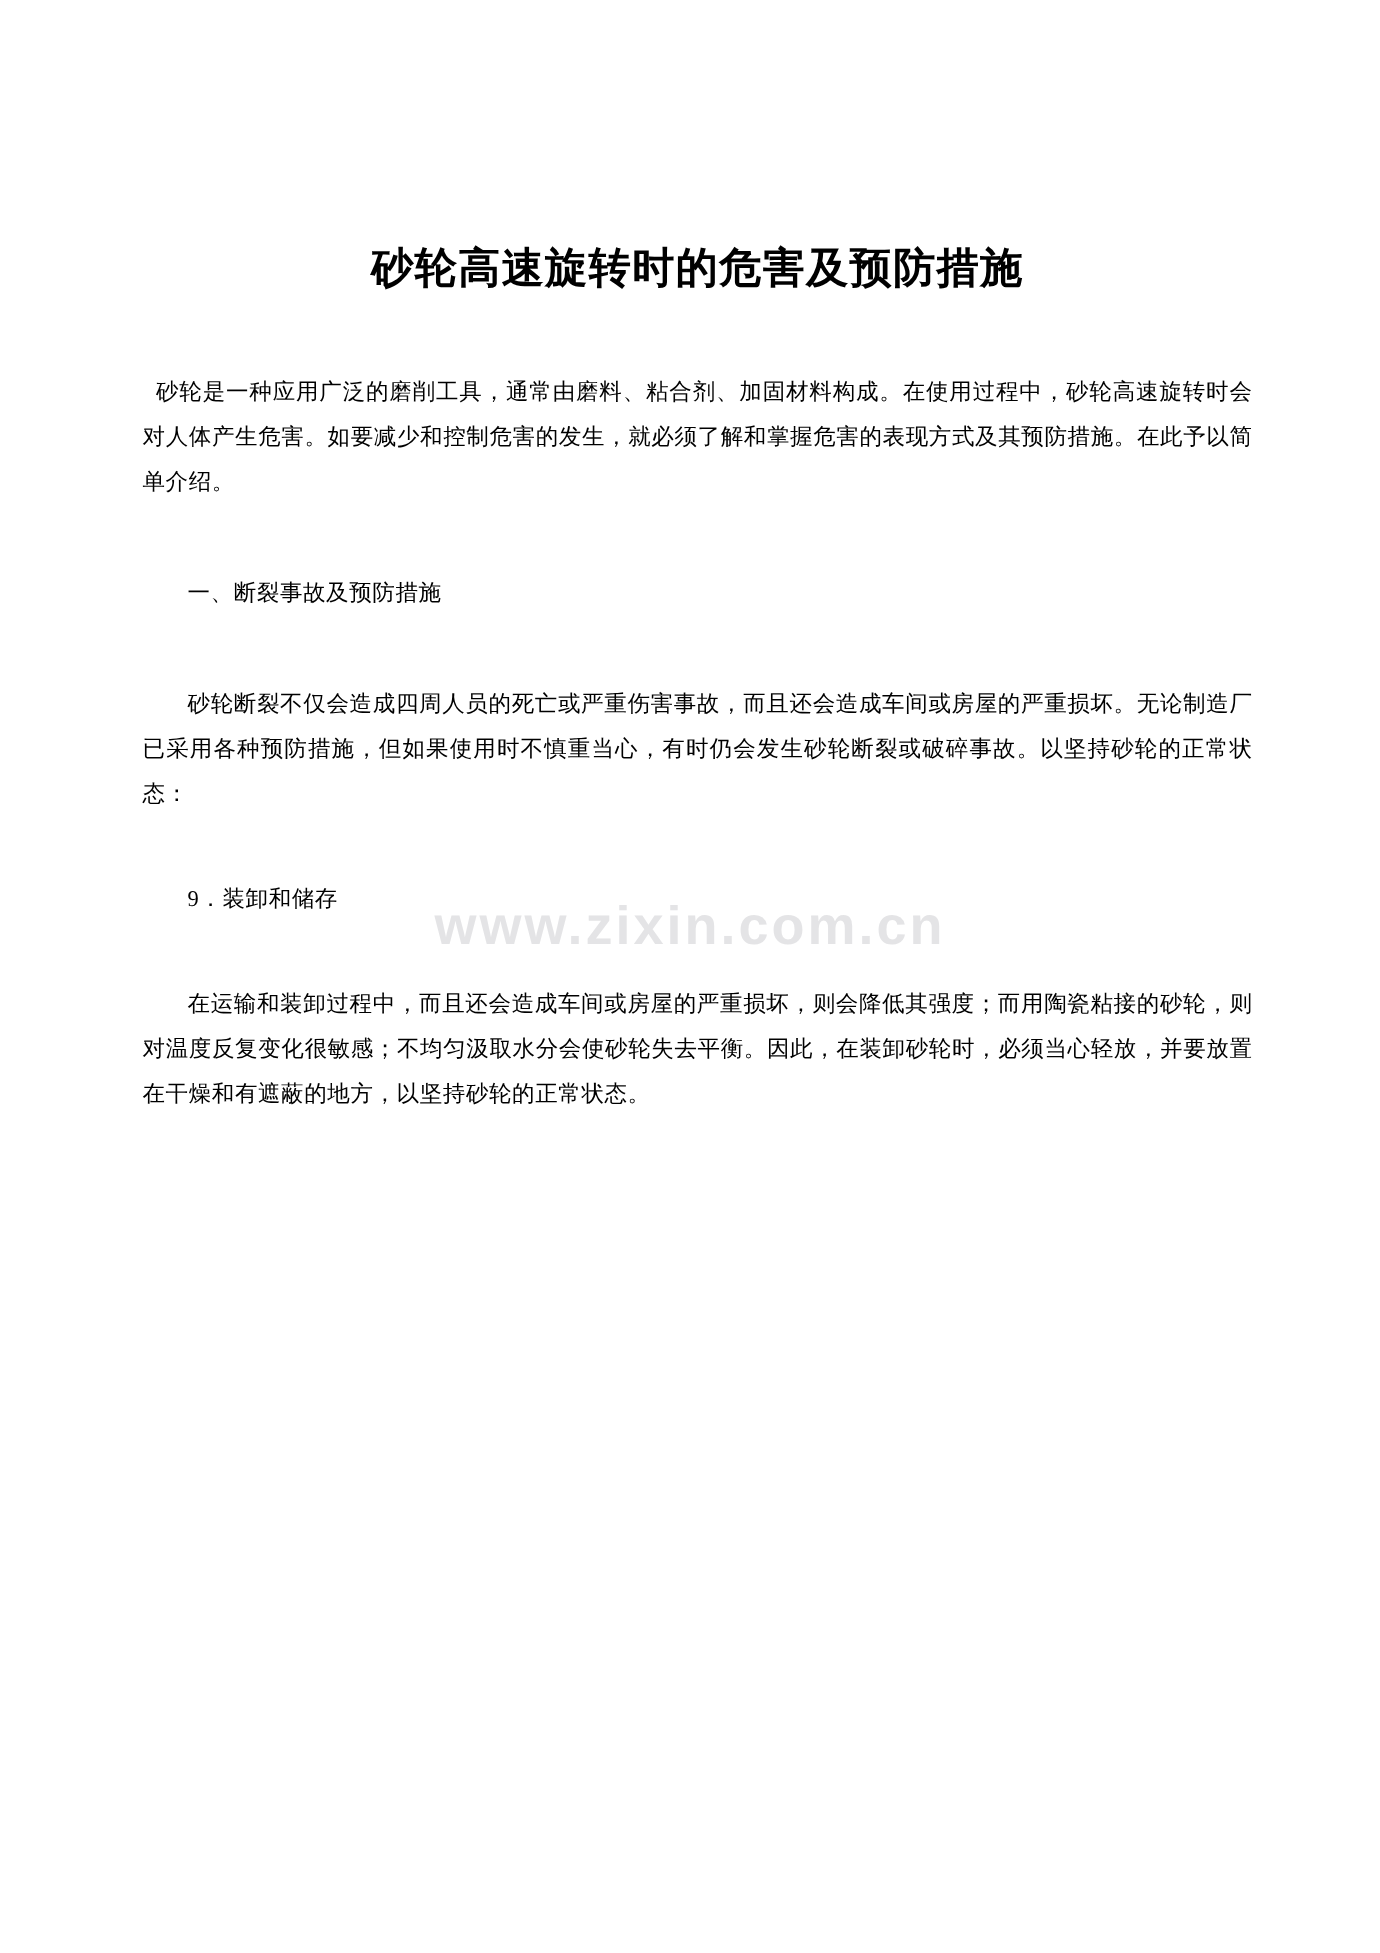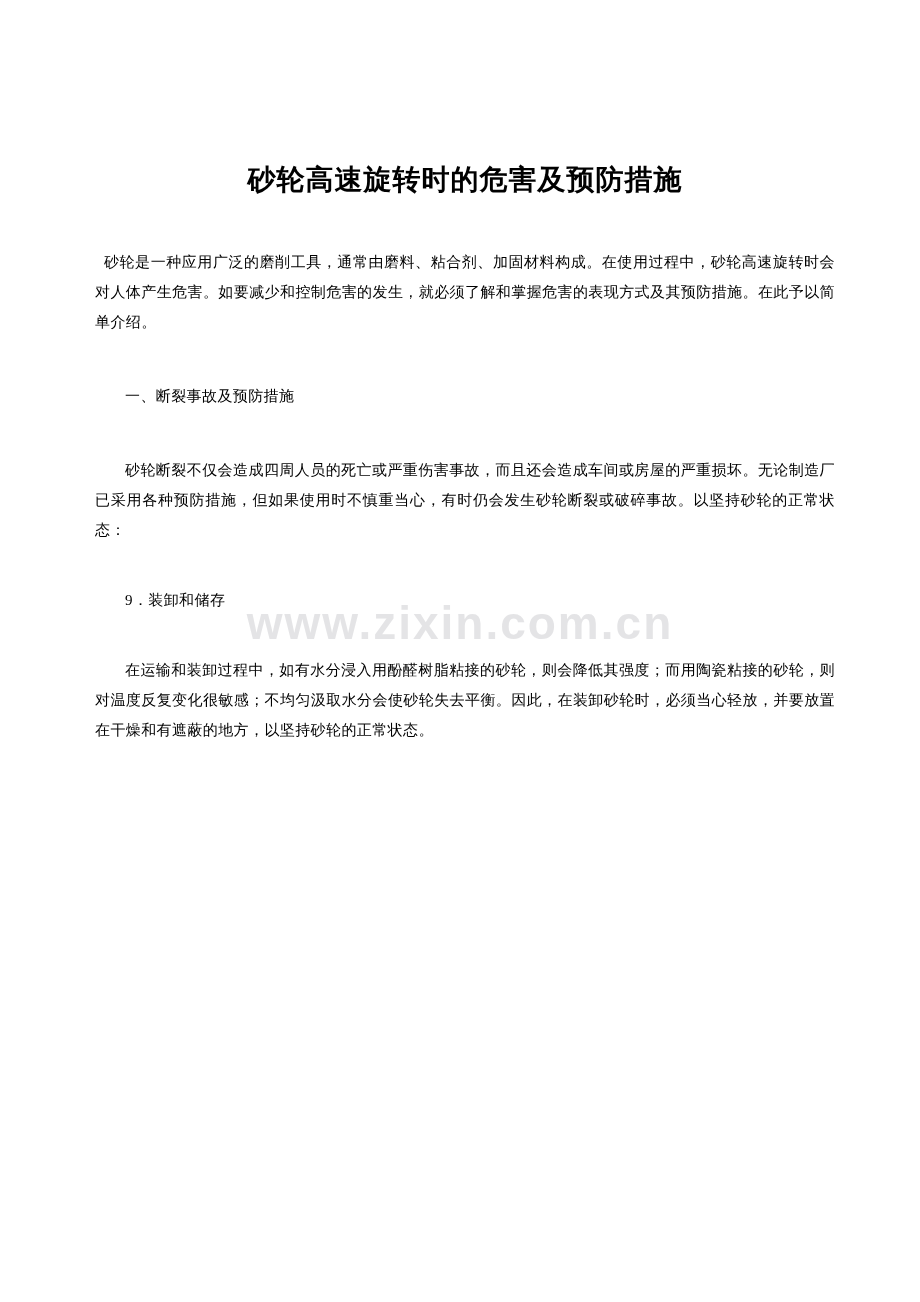--- a/index.html
+++ b/index.html
@@ -57,21 +57,21 @@
   }
   .indent2 {
     text-indent: 2em;
   }
   .watermark {
     position: absolute;
     left: 0;
     top: 596px;
     width: 920px;
     text-align: center;
-    font-size: 46px;
+    font-size: 36px;
     font-weight: bold;
     color: rgba(190, 190, 195, 0.42);
     letter-spacing: 2px;
     font-family: "Liberation Sans", sans-serif;
     pointer-events: none;
     user-select: none;
     white-space: nowrap;
   }
 </style>
 </head>
@@ -86,16 +86,16 @@
     <h1 class="doc-title">砂轮高速旋转时的危害及预防措施</h1>
 
     <p class="para p-intro">砂轮是一种应用广泛的磨削工具，通常由磨料、粘合剂、加固材料构成。在使用过程中，砂轮高速旋转时会对人体产生危害。如要减少和控制危害的发生，就必须了解和掌握危害的表现方式及其预防措施。在此予以简单介绍。</p>
 
     <p class="para p-gap-lg indent2">一、断裂事故及预防措施</p>
 
     <p class="para p-gap-lg indent2">砂轮断裂不仅会造成四周人员的死亡或严重伤害事故，而且还会造成车间或房屋的严重损坏。无论制造厂已采用各种预防措施，但如果使用时不慎重当心，有时仍会发生砂轮断裂或破碎事故。以坚持砂轮的正常状态：</p>
 
     <p class="para p-gap-md indent2">9．装卸和储存</p>
 
-    <p class="para p-gap-md indent2">在运输和装卸过程中，如有水分浸入用酚醛树脂粘接的砂轮，则会降低其强度；而用陶瓷粘接的砂轮，则对温度反复变化很敏感；不均匀汲取水分会使砂轮失去平衡。因此，在装卸砂轮时，必须当心轻放，并要放置在干燥和有遮蔽的地方，以坚持砂轮的正常状态。</p>
+    <p class="para p-gap-md indent2">在运输和装卸过程中，而且还会造成车间或房屋的严重损坏，则会降低其强度；而用陶瓷粘接的砂轮，则对温度反复变化很敏感；不均匀汲取水分会使砂轮失去平衡。因此，在装卸砂轮时，必须当心轻放，并要放置在干燥和有遮蔽的地方，以坚持砂轮的正常状态。</p>
 
   </div>
 </div>
 
 </body></html>

